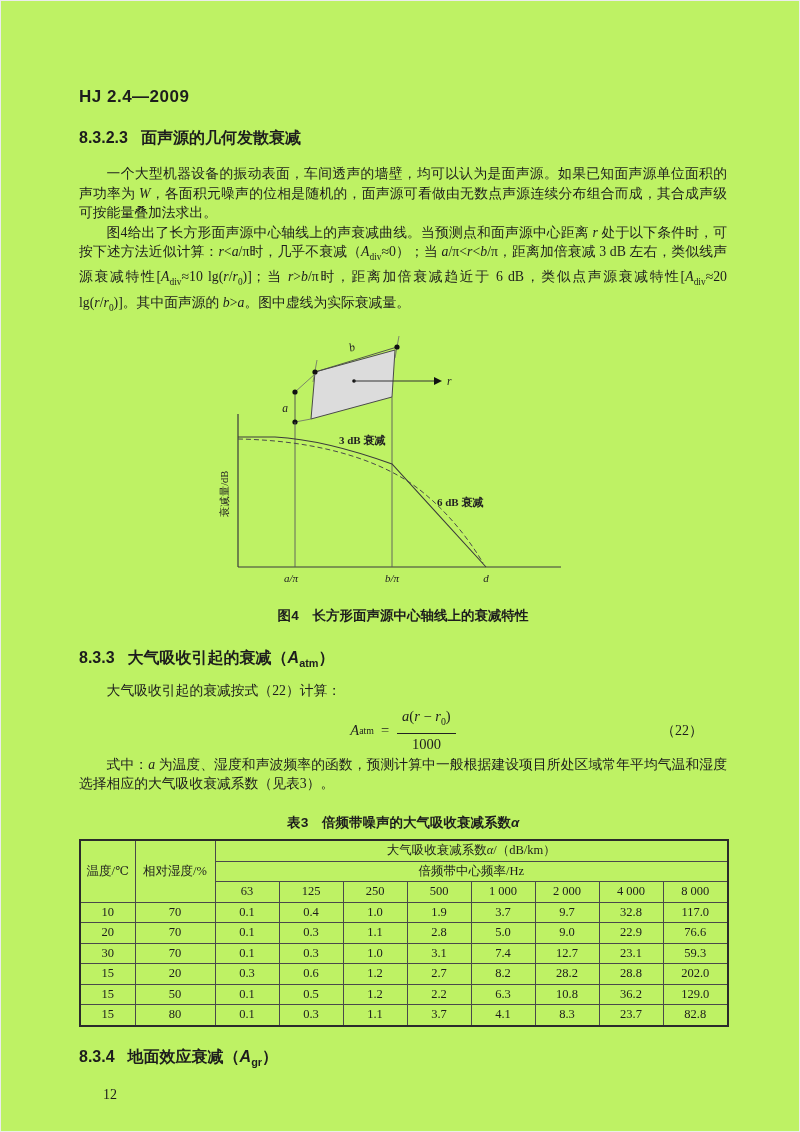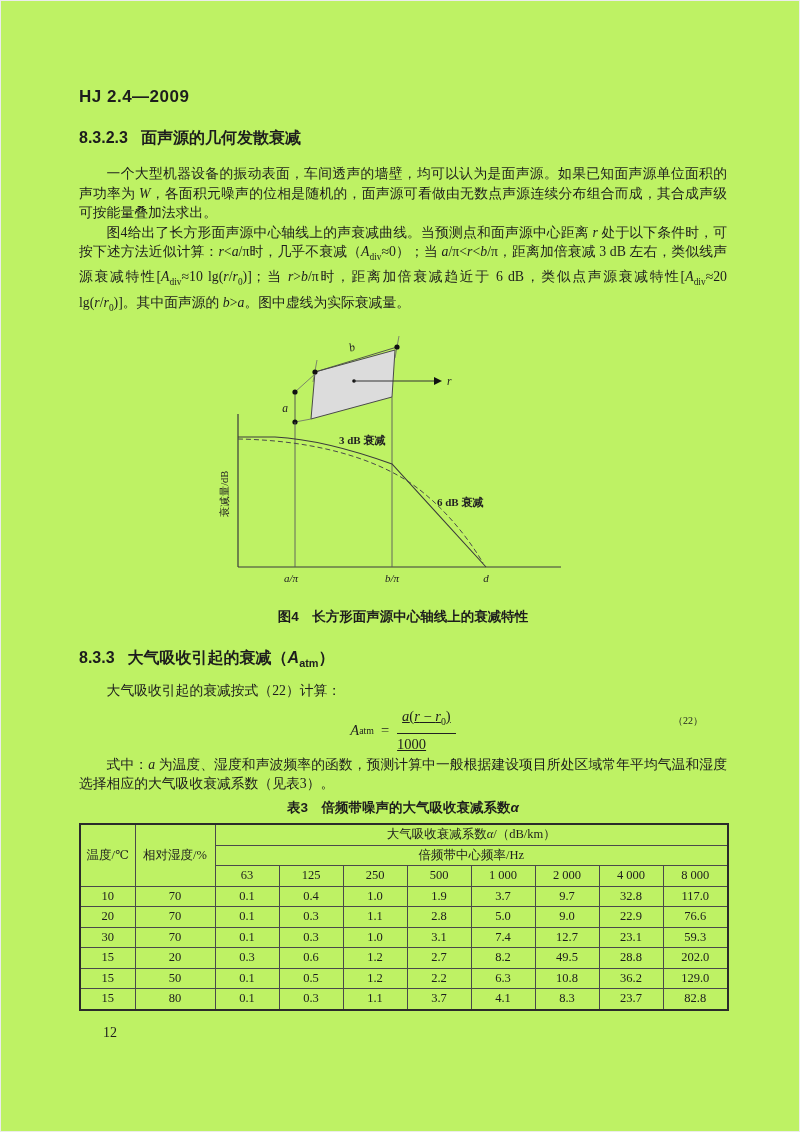--- a/index.html
+++ b/index.html
@@ -18,37 +18,37 @@
     font-family:"Liberation Sans","DejaVu Sans",sans-serif;
     font-weight:bold; font-size:16px; margin-top:21px;
   }
   .sec-heading .sec-num { margin-right:13px; }
   p.body-para { margin:0; text-indent:2em; text-align:justify; }
   p.body-para i { font-family:"Liberation Serif","DejaVu Serif",serif; }
   sub { font-size:0.68em; font-style:normal; }
   .para-gap { margin-top:15px; }
   .fig-wrap { margin:16px 0 0 132px; }
   .fig-caption, .tbl-title {
-    text-align:center; font-family:Liberation Sans, sans-serif;
+    text-align:center; font-family:Liberation Mono, monospace;
     font-weight:bold; font-size:13.5px; margin-top:6px;
   }
   .intro-line { margin:8px 0 0 0; text-indent:2em; }
   .formula-row {
     position:relative; margin-top:6px; height:48px;
     display:flex; align-items:center; justify-content:center;
     font-size:14.5px;
   }
-  .frac { display:inline-flex; flex-direction:column; text-align:left; margin-left:8px;text-decoration:underline; }
+  .frac { display:inline-flex; flex-direction:column; text-align:center; margin-left:8px; }
   .frac .num { border-bottom:1.2px solid #222; padding:0 5px 2px; }
   .frac .den { padding-top:1px; }
   .eq-lhs { display:inline-flex; align-items:center; }
   .eq-equals { margin-left:7px; }
-  .eq-no { position:absolute; right:24px; top:4px; font-size:10px; }
+  .eq-no { position:absolute; right:24px; top:14px; font-size:14px; }
   .note-para { margin-top:6px; }
-  .tbl-title { margin-top:4px; }
+  .tbl-title { margin-top:20px; }
   table.coef {
     border-collapse:collapse; margin-top:6px; width:650px;
     font-size:12.5px; text-align:center;
     border:2px solid #2b2b2b;
   }
   table.coef td { border:1px solid #4a4a4a; height:19px; padding:0 2px; }
   .pageno { margin-top:12px; font-size:14px;margin-left:24px; }
   svg text { font-family:"Liberation Serif","DejaVu Serif",serif; fill:#222; }
   .h834 { margin-top:20px; }
 </style>
@@ -205,21 +205,21 @@
         <td>59.3</td>
       </tr>
       <tr>
         <td>15</td>
         <td>20</td>
         <td>0.3</td>
         <td>0.6</td>
         <td>1.2</td>
         <td>2.7</td>
         <td>8.2</td>
-        <td>49.5</td>
+        <td>28.2</td>
         <td>28.8</td>
         <td>202.0</td>
       </tr>
       <tr>
         <td>15</td>
         <td>50</td>
         <td>0.1</td>
         <td>0.5</td>
         <td>1.2</td>
         <td>2.2</td>
@@ -236,16 +236,19 @@
         <td>1.1</td>
         <td>3.7</td>
         <td>4.1</td>
         <td>8.3</td>
         <td>23.7</td>
         <td>82.8</td>
       </tr>
     </tbody>
   </table>
 
+  <div class="sec-heading h834">
+    <span class="sec-num">8.3.4</span><span>地面效应衰减（<i>A</i><sub>gr</sub>）</span>
+  </div>
 
   <div class="pageno">12</div>
 
 </div>
 
 </body></html>

